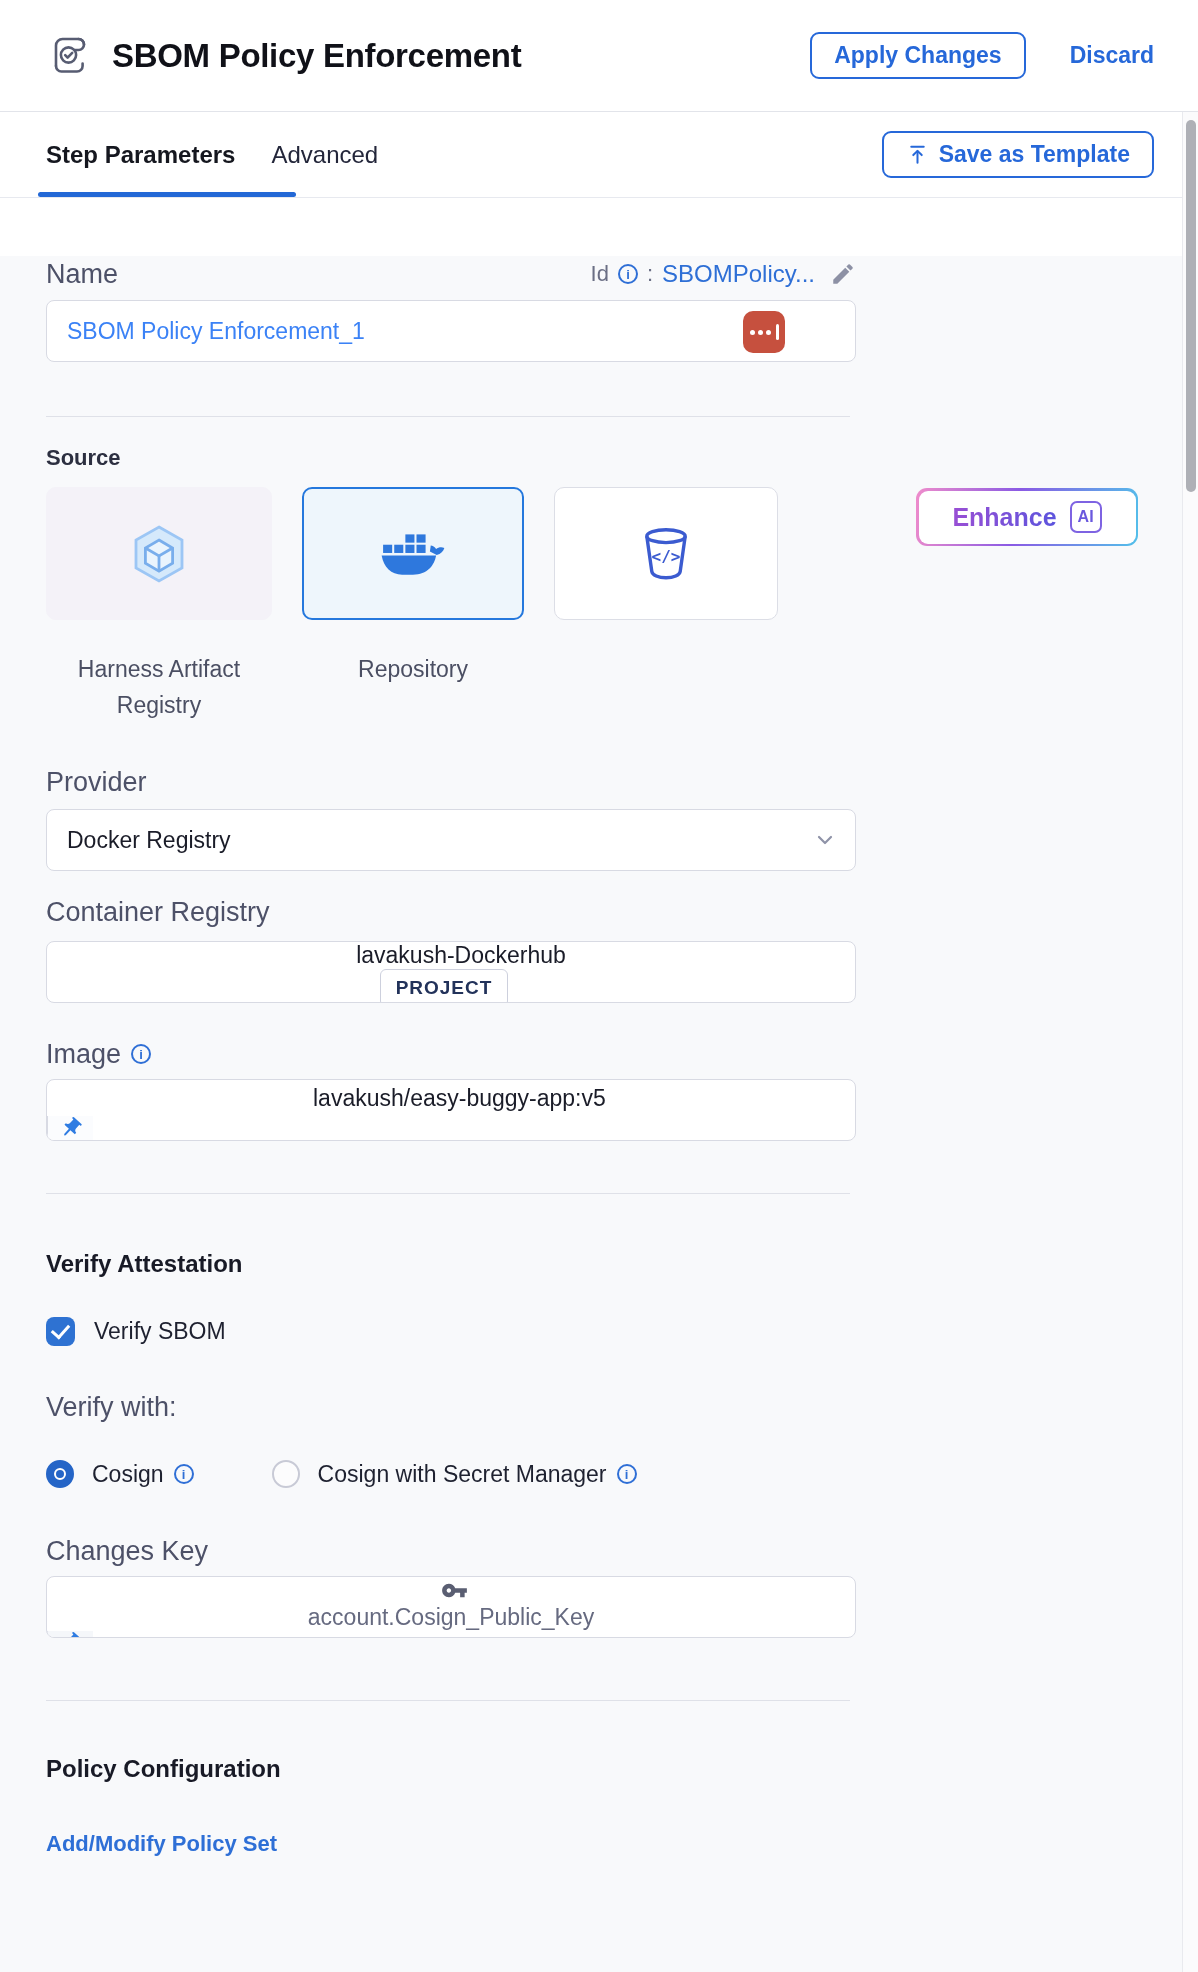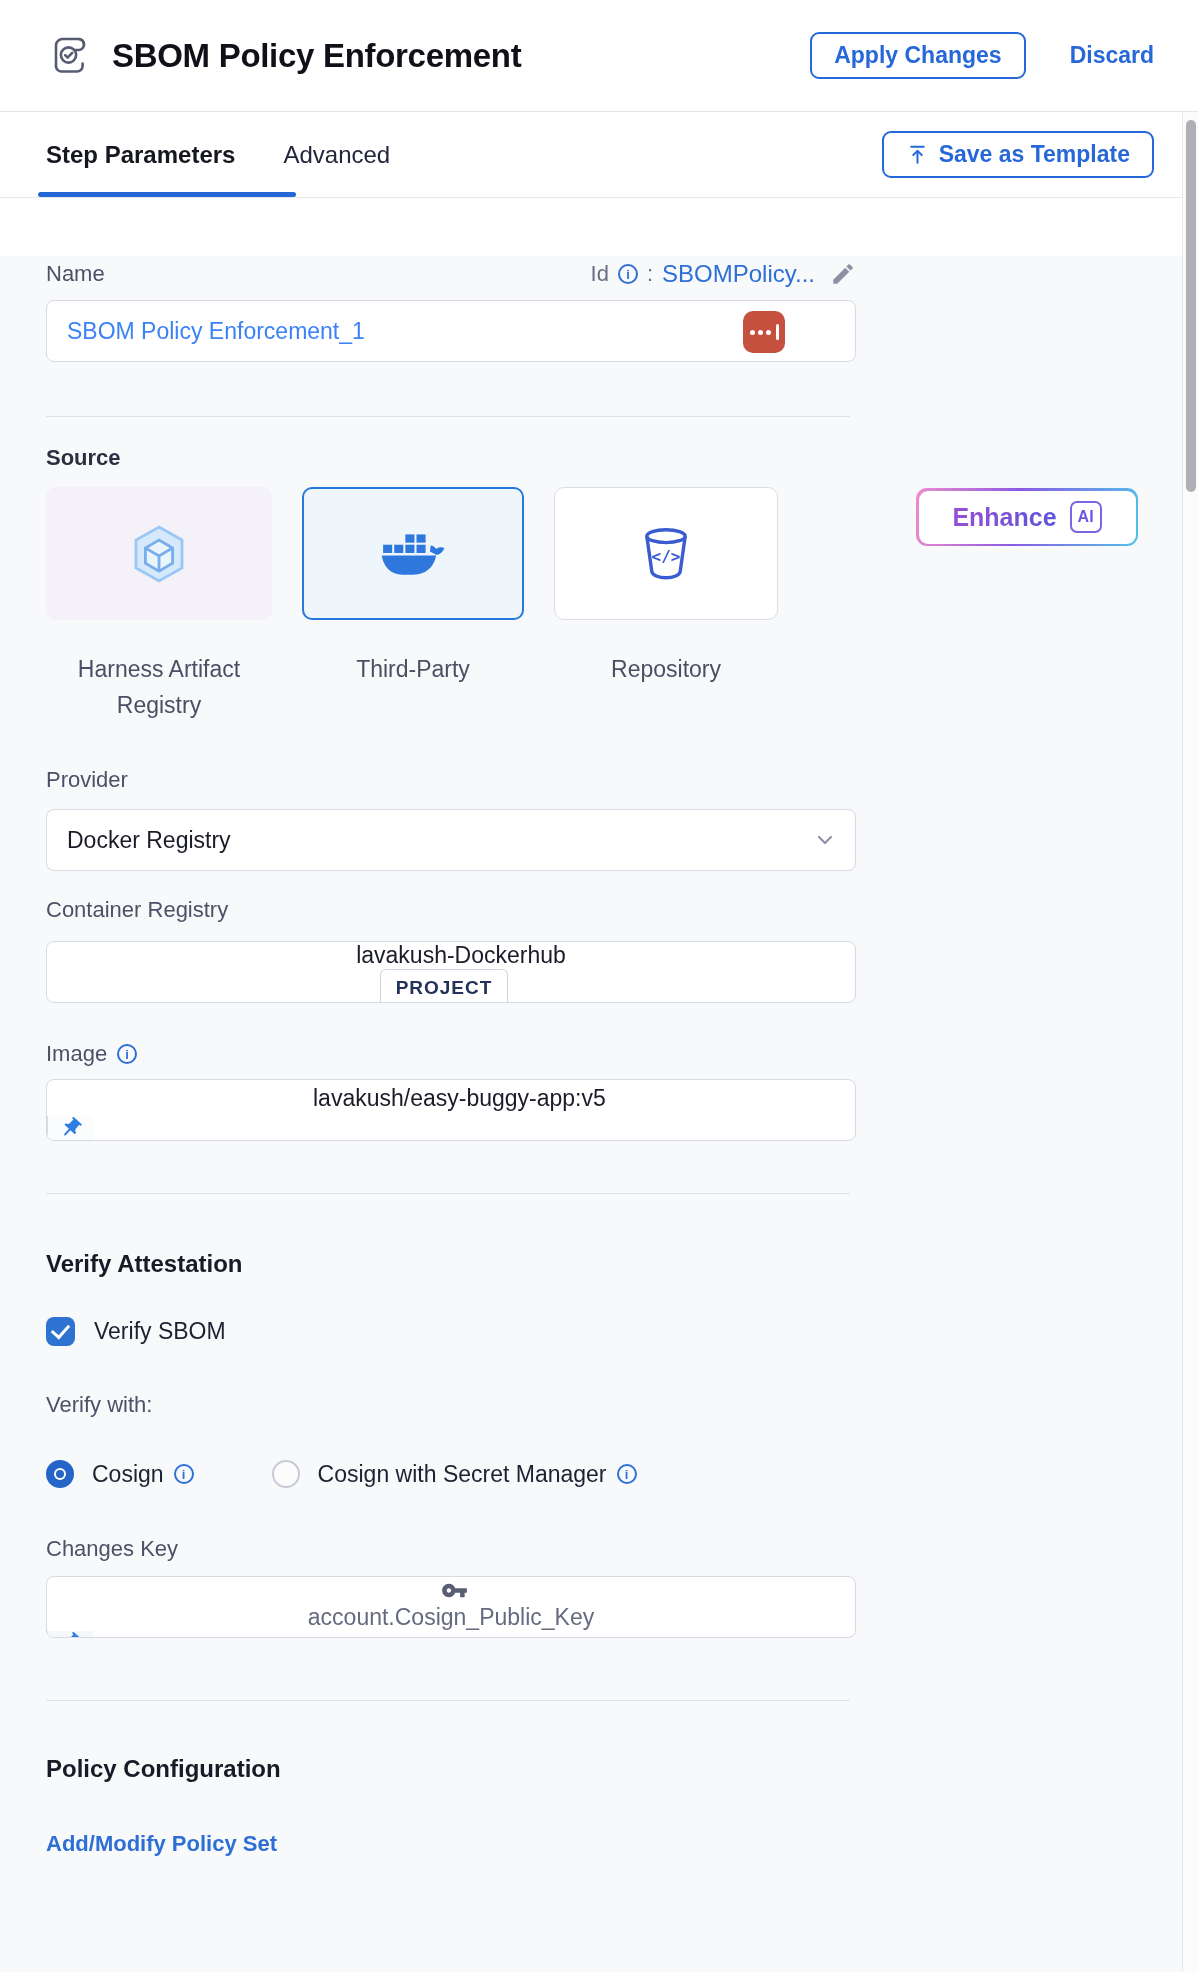--- a/index.html
+++ b/index.html
@@ -11,30 +11,30 @@
   .header-icon { width:46px; height:46px; flex:0 0 auto; margin-right:18px; }
   .page-title { font-size:33px; font-weight:700; color:#101118; letter-spacing:-0.3px; flex:1 1 auto; }
   .btn-outline-blue { display:inline-flex; align-items:center; justify-content:center; gap:10px; height:47px; padding:0 22px;
     border:2px solid #2668d9; border-radius:9px; background:#fff; color:#2668d9; font-size:23px; font-weight:700; cursor:pointer; }
   .discard-link { margin-left:44px; color:#2668d9; font-size:23px; font-weight:700; cursor:pointer; }
 
   
   .tabbar { position:relative; height:86px; display:flex; align-items:center; padding:0 44px 0 46px; background:#fff; border-bottom:1px solid #e7e9ef; }
   .tab { font-size:24px; color:#23263a; cursor:pointer; }
   .tab.active { font-weight:700; color:#15171f; }
-  .tab + .tab { margin-left:48px; }
+  .tab + .tab { margin-left:36px; }
   .tab-underline { position:absolute; left:38px; bottom:0; width:258px; height:5px; border-radius:3px; background:#2368d6; }
   .tabbar .spacer { flex:1; }
 
   
   .content { position:relative; height:1774px; background:#f8f9fb; padding:0 0 0 46px; }
   .col { width:810px; }
 
   .field-head { display:flex; align-items:center; justify-content:space-between; margin-top:58px; height:36px; }
-  .label { font-size:22px; color:#4d5168; }
+  .label { font-size:27px; color:#4d5168; }
   .id-group { display:flex; align-items:center; gap:9px; }
   .id-label { font-size:22px; color:#6b6f85; }
   .id-colon { font-size:22px; color:#6b6f85; }
   .id-value { font-size:24px; color:#2e6fd6; }
   .info-dot { display:inline-flex; align-items:center; justify-content:center; width:20px; height:20px; border:2px solid #2f6fd6;
     border-radius:50%; color:#2f6fd6; font-size:13px; font-weight:700; line-height:1; }
   .pencil { width:26px; height:26px; margin-left:6px; cursor:pointer; }
 
   .text-input { position:relative; margin-top:8px; height:62px; width:810px; background:#fff; border:1px solid #d8dae3; border-radius:8px;
     display:flex; align-items:center; }
@@ -200,21 +200,20 @@
       <div class="card plain">
         <svg width="56" height="58" viewBox="0 0 28 29" fill="none" stroke="#3b5bd0" stroke-width="1.7">
           <ellipse cx="14" cy="5.6" rx="9.6" ry="3.2"></ellipse>
           <path d="M4.4 5.6 L6.9 23.2c.3 1.9 3.3 3.2 7.1 3.2s6.8-1.3 7.1-3.2L23.6 5.6"></path>
           <text x="14" y="18.4" text-anchor="middle" font-size="8" font-weight="bold" fill="#3b5bd0" stroke="none" font-family="'DejaVu Sans Mono',monospace">&lt;/&gt;</text>
         </svg>
       </div>
     </div>
     <div class="card-labels">
       <div class="card-label">Harness Artifact Registry</div>
-      <div class="card-label">Third-Party</div>
       <div class="card-label">Repository</div>
     </div>
 
     <div class="label mt44" style="height:30px;">Provider</div>
     <div class="select-box">
       <div class="value">Docker Registry</div>
       <svg class="chevron" viewBox="0 0 24 24" fill="none" stroke="#8f93a8" stroke-width="2.2" stroke-linecap="round" stroke-linejoin="round">
           <polyline points="6 9 12 15 18 9"></polyline>
         </svg>
     </div>

